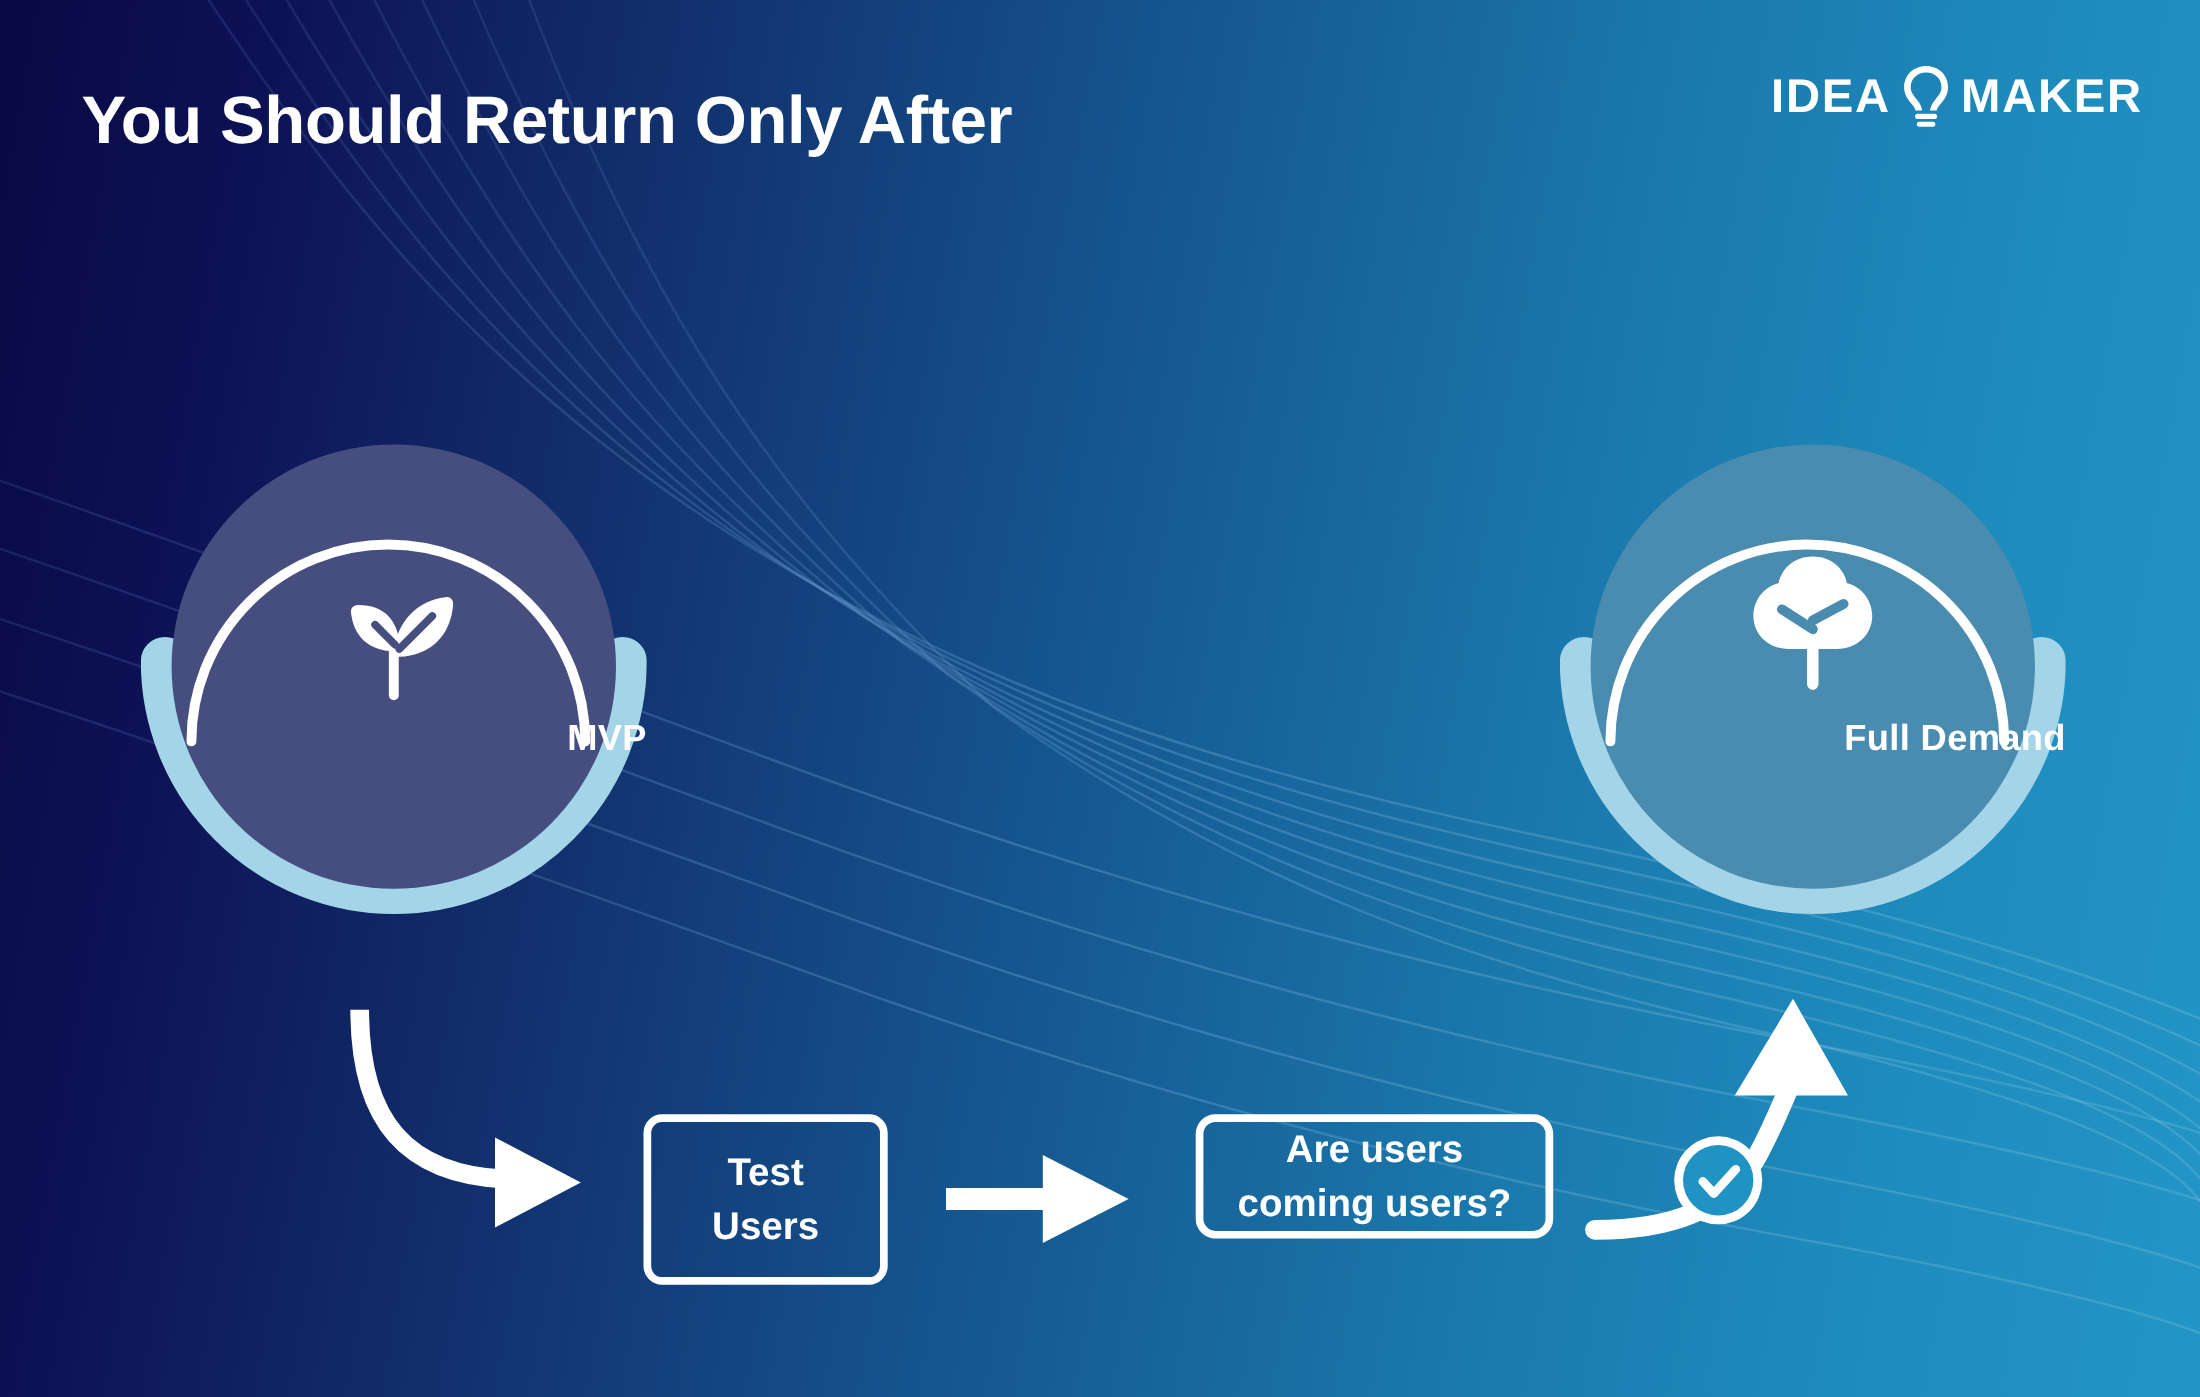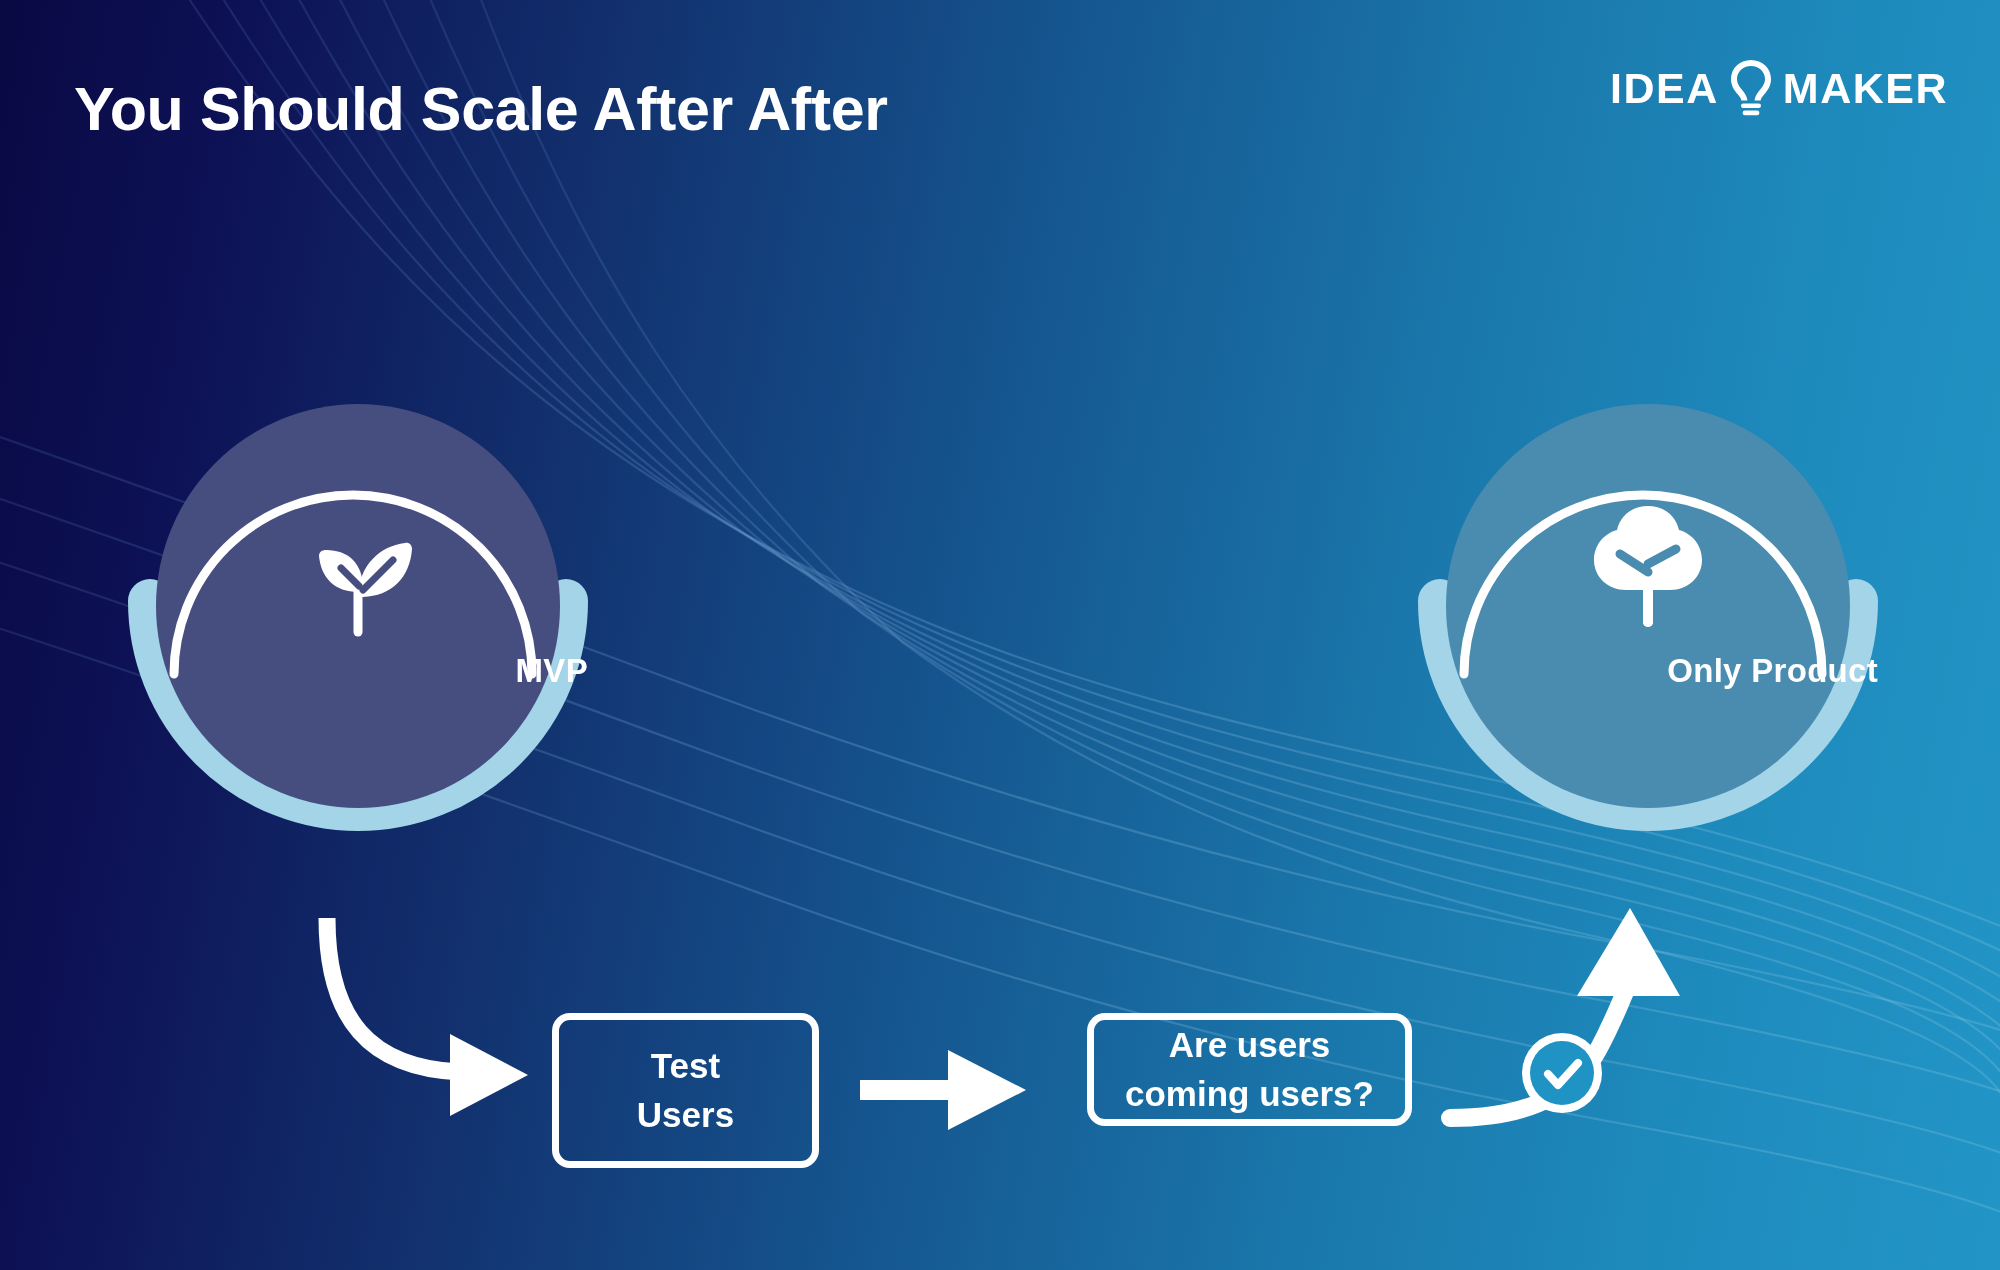--- a/index.html
+++ b/index.html
@@ -124,21 +124,21 @@
     display:flex;
     align-items:center;
     justify-content:center;
     color:#ffffff;
     font-size:35px;
     font-weight:bold;
     line-height:1.38;
     text-align:center;
     box-sizing:border-box;
   }
-  #box-test{ left:552px; top:1013px; width:267px; height:155px; }
+  #box-test{ left:585px; top:1013px; width:222px; height:155px;border-radius:17px; }
   #box-retention{ left:1087px; top:1013px; width:325px; height:113px; }
 
   
   .conn{position:absolute;pointer-events:none;}
   #conn-mvp-test{ left:300px; top:900px; width:300px; height:250px; }
   #conn-test-retention{ left:860px; top:1040px; width:190px; height:100px; }
   #conn-retention-full{ left:1420px; top:880px; width:310px; height:280px; }
 </style>
 </head>
 <body>
@@ -163,21 +163,21 @@
       <path d="M418,-30 C 536,256 664,436 860,612 C 1084,772 1304,848 1572,908 C 1796,960 1972,1014 2010,1086"></path>
       <path d="M470,-30 C 582,276 710,460 902,642 C 1122,802 1338,878 1602,938 C 1822,990 1992,1044 2010,1112"></path>
       <path d="M-20,430 C 180,500 420,586 700,690 C 980,794 1280,880 1600,940 C 1810,980 1940,1010 2020,1036"></path>
       <path d="M-20,492 C 185,562 430,650 712,754 C 994,858 1292,942 1610,1002 C 1820,1042 1948,1072 2020,1098"></path>
       <path d="M-20,556 C 190,626 440,714 726,818 C 1008,922 1306,1004 1622,1064 C 1830,1104 1956,1134 2020,1160"></path>
       <path d="M-20,622 C 195,692 450,782 740,886 C 1022,990 1318,1068 1634,1126 C 1840,1164 1964,1194 2020,1220"></path>
     </g>
   </svg>
 
   <div class="title">
-    <span class="line">You Should Scale After After</span>
+    <span class="line">You Should Return Only After</span>
   </div>
 
   <div class="logo">
     <span>IDEA</span>
     <svg class="logo-bulb" viewBox="0 0 52 64">
       <path d="M26 4 C 14.5 4 6 12.4 6 23 c 0 6.8 3.3 11.3 6.5 15.1 1.9 2.3 3.5 4.3 3.9 6.4 h 6.1 c -0.5 -4.6 -3 -7.8 -5.3 -10.6 C 14.4 30.5 12 27.5 12 23 c 0 -7.3 6 -13 14 -13 s 14 5.7 14 13 c 0 4.5 -2.4 7.5 -5.2 10.9 -2.3 2.8 -4.8 6 -5.3 10.6 h 6.1 c 0.4 -2.1 2 -4.1 3.9 -6.4 C 42.7 34.3 46 29.8 46 23 46 12.4 37.5 4 26 4 Z" fill="#ffffff"></path>
       <rect x="16" y="47.5" width="20" height="4.6" rx="2.3" fill="#ffffff"></rect>
       <rect x="17.6" y="54.6" width="16.8" height="4.6" rx="2.3" fill="#ffffff"></rect>
     </svg>
     <span>MAKER</span>
@@ -213,21 +213,21 @@
     </svg>
     <div class="node-icon">
       <svg width="132" height="142" viewBox="0 0 132 142">
         <path d="M66 12 C 50 12 38 22 35 36 C 21 40 12 52 12 66 C 12 83 26 96 44 96 L 88 96 C 106 96 120 83 120 66 C 120 52 111 40 97 36 C 94 22 82 12 66 12 Z" fill="#ffffff"></path>
         <path d="M66 128 L66 52" stroke="#ffffff" stroke-width="10" stroke-linecap="round" fill="none"></path>
         <path d="M66 78 L38 60" stroke="#4a8cb0" stroke-width="9" stroke-linecap="round" fill="none"></path>
         <path d="M66 70 L94 55" stroke="#4a8cb0" stroke-width="9" stroke-linecap="round" fill="none"></path>
         <path d="M66 128 L66 88" stroke="#ffffff" stroke-width="10" stroke-linecap="round" fill="none"></path>
       </svg>
     </div>
-    <div class="node-label">Only Product</div>
+    <div class="node-label">Full Demand</div>
   </div>
 
   <svg class="conn" id="conn-mvp-test" viewBox="0 0 300 250">
     <path d="M 27 18 C 27 120 70 168 160 172" fill="none" stroke="#ffffff" stroke-width="17" stroke-linecap="butt"></path>
     <path d="M 150 134 L 228 175 L 150 216 Z" fill="#ffffff"></path>
   </svg>
 
   <div class="flowbox" id="box-test">
     <span>
       <span>Test</span><br>

